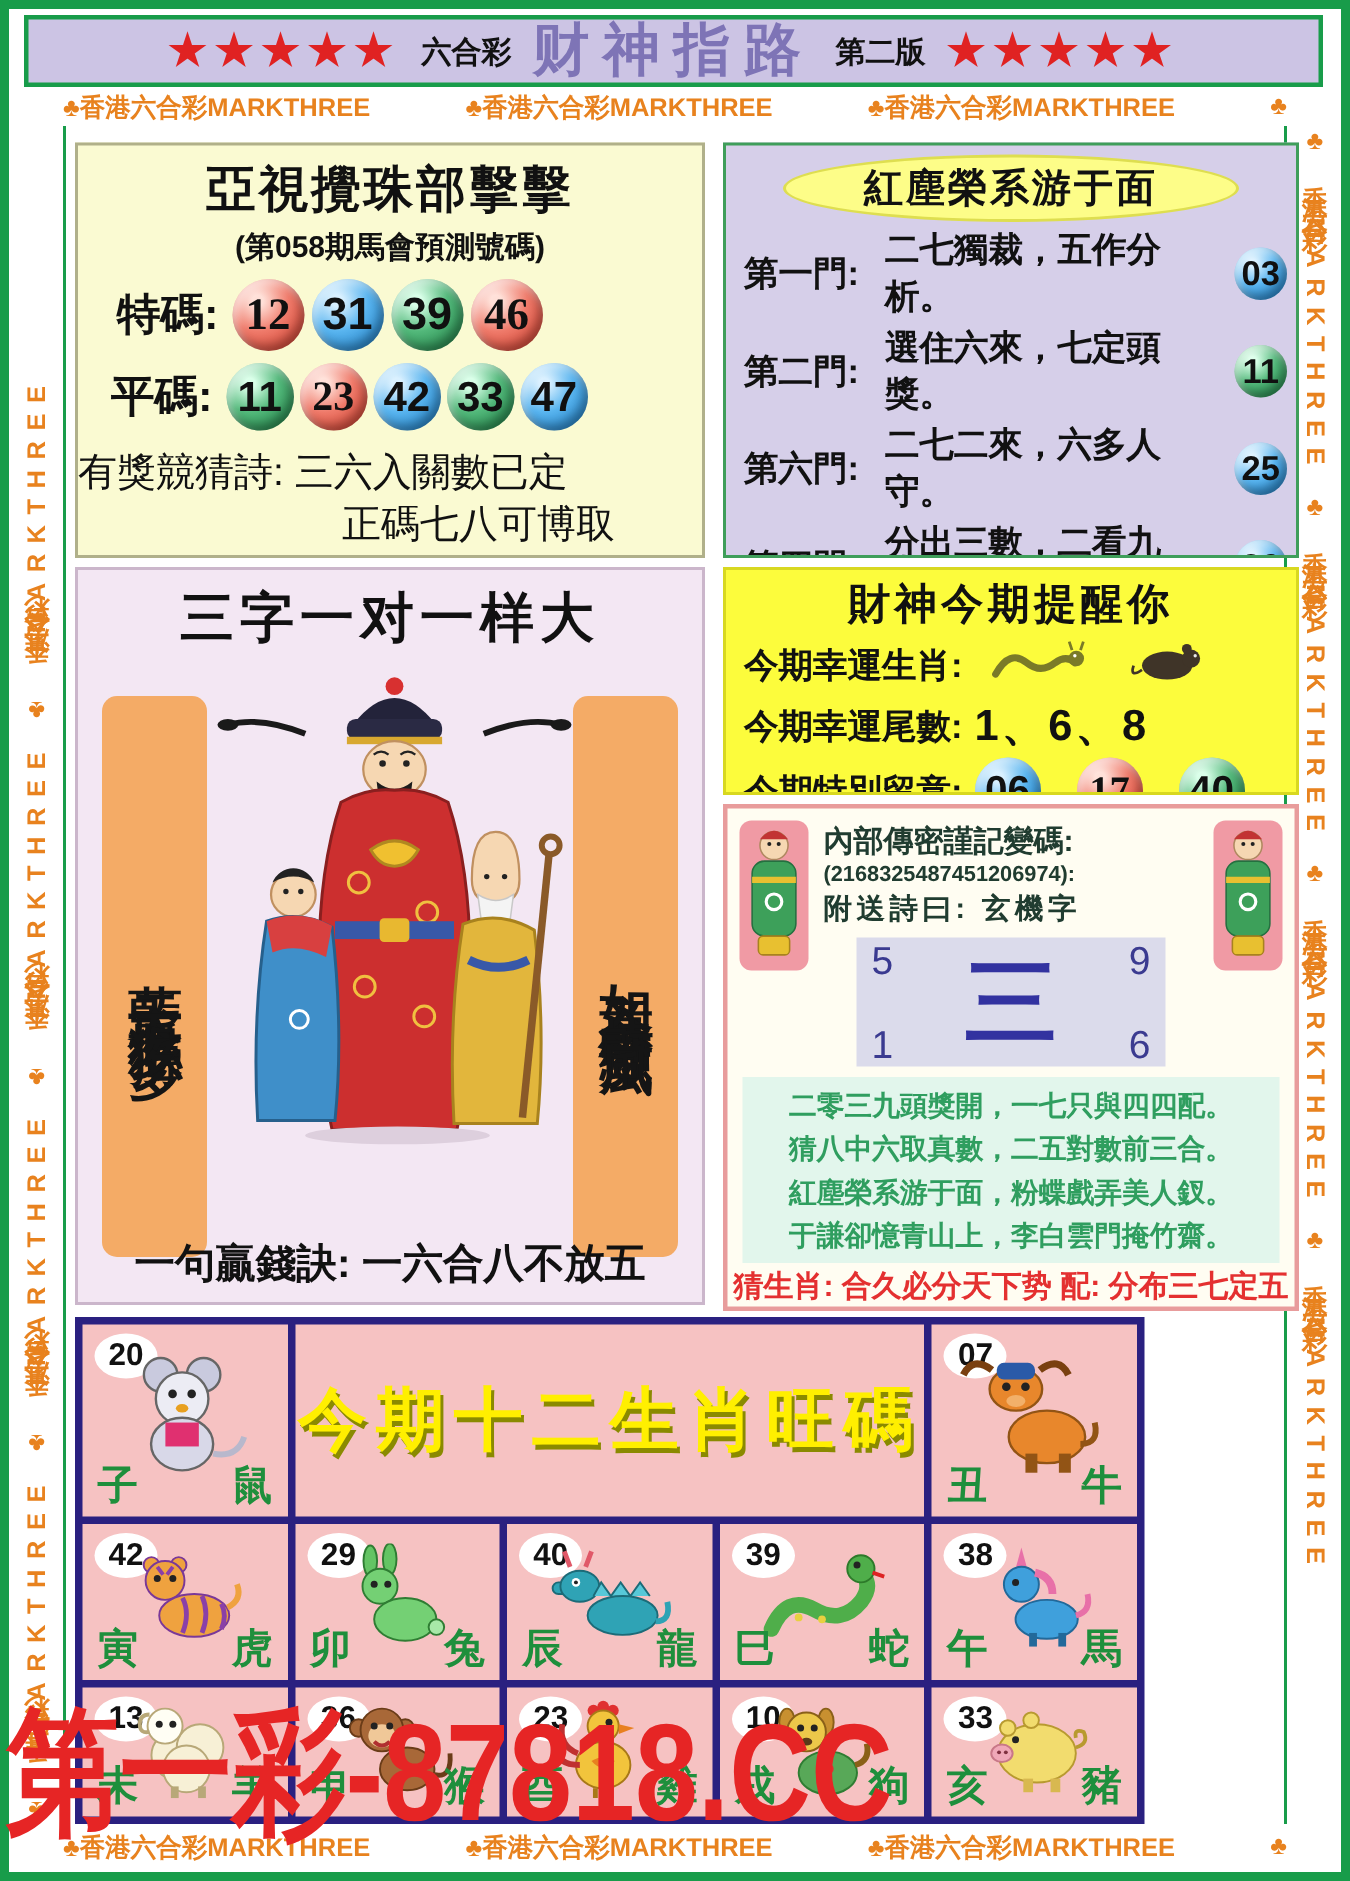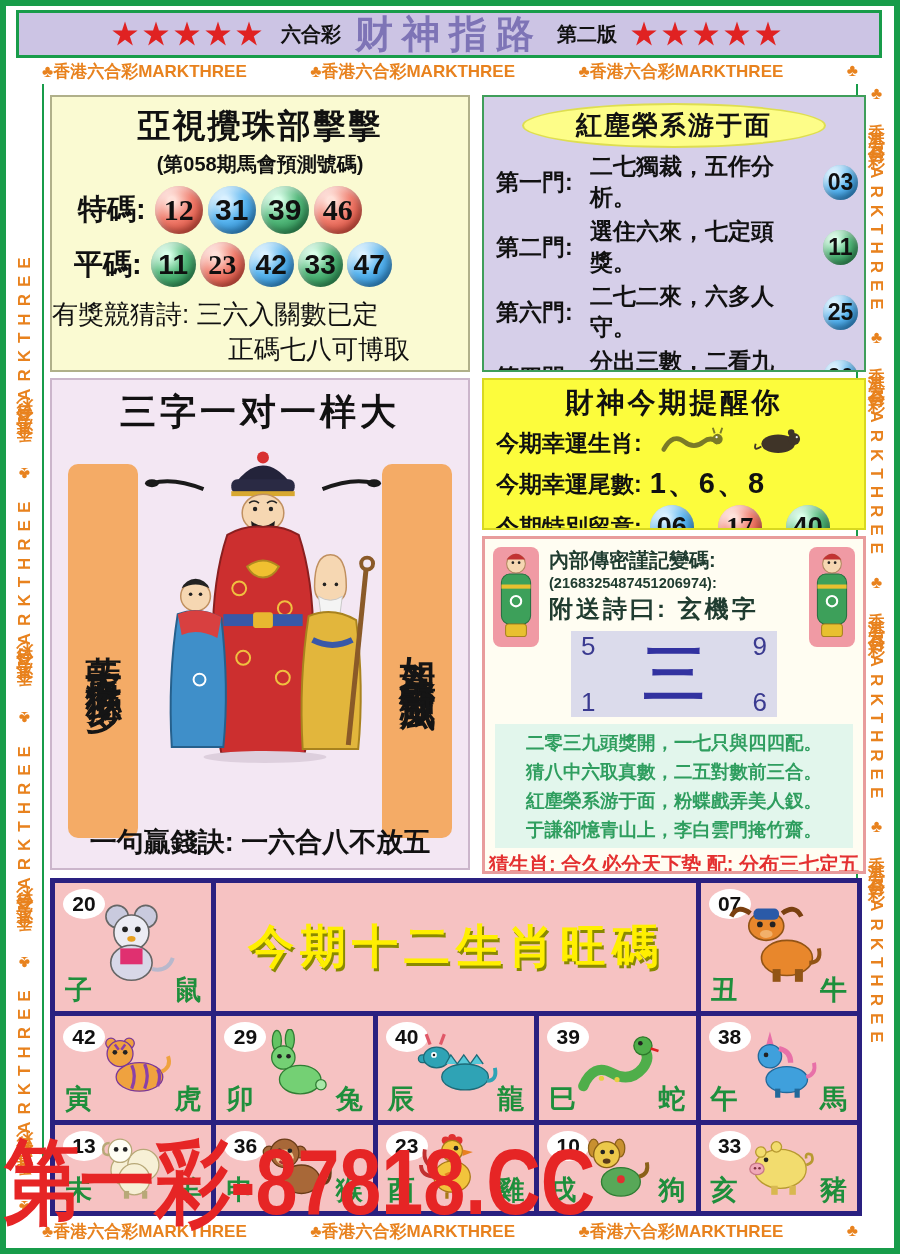--- a/index.html
+++ b/index.html
@@ -83,33 +83,33 @@
   
   .secret-box{position:absolute;left:482px;top:536px;width:384px;height:338px;box-sizing:border-box;
     background:#fffdf2;border:3px solid #e89c9c;overflow:hidden;}
   .deity{position:absolute;top:8px;width:46px;height:100px;background:#f09aa4;border-radius:8px;}
   .deity svg{width:100%;height:100%;}
   .deity.lft{left:8px;}
   .deity.rgt{right:8px;}
   .sc-head{margin:8px 58px 0 64px;color:#203c30;}
   .sc-l1{font-size:20px;font-weight:bold;}
   .sc-l2{font-size:14.5px;font-weight:bold;margin-top:1px;}
-  .sc-l3{font-size:24px;font-weight:bold;margin-top:2px;letter-spacing:3px;}
+  .sc-l3{font-size:19px;font-weight:bold;margin-top:2px;letter-spacing:3px;}
   .sc-char-box{width:206px;height:86px;background:#dbdbeb;margin:6px auto 0;position:relative;}
   .sc-corner{position:absolute;font-size:26px;color:#3a3a90;font-weight:normal;line-height:1;}
   .sc-corner.tl{left:10px;top:2px;}  .sc-corner.tr{right:10px;top:2px;}
   .sc-corner.bl{left:10px;bottom:2px;}  .sc-corner.br{right:10px;bottom:2px;}
   .sc-char{position:absolute;left:0;top:0;width:100%;height:100%;display:flex;align-items:center;justify-content:center;
     font-size:62px;font-weight:bold;color:#3232a0;}
   .sc-poem{margin:7px 10px 0;background:#e2f6ec;padding:4px 2px;text-align:center;color:#2f9e5f;
     font-size:18.5px;font-weight:bold;line-height:29px;}
   .sc-red{margin-top:3px;color:#e43030;font-size:20px;font-weight:bold;text-align:center;line-height:26px;}
 
   
-  .zgrid{position:absolute;left:50px;top:878px;width:812px;height:338px;box-sizing:border-box;background:#2a2080;
+  .zgrid{position:absolute;left:50px;top:878px;width:713px;height:338px;box-sizing:border-box;background:#2a2080;
     display:grid;grid-template-columns:repeat(5,1fr);grid-template-rows:128px 104px auto;gap:5px;padding:5px;}
   .zcell{background:#f6c2c2;position:relative;overflow:hidden;}
   .znum{position:absolute;top:6px;left:8px;background:#ffffff;border-radius:50%;width:42px;height:30px;
     display:flex;align-items:center;justify-content:center;font-size:21px;font-weight:bold;color:#111;}
   .zart{position:absolute;left:50%;top:46%;transform:translate(-50%,-50%);width:86px;height:70px;}
   .zart svg{width:100%;height:100%;}
   .zbig .zart{width:104px;height:86px;}
   .zbranch{position:absolute;bottom:3px;left:10px;font-size:27px;font-weight:bold;color:#1e8f3c;}
   .zanimal{position:absolute;bottom:3px;right:10px;font-size:27px;font-weight:bold;color:#1e8f3c;}
   .zbanner{grid-column:2/5;background:#f6c2c2;display:flex;align-items:center;justify-content:center;}

